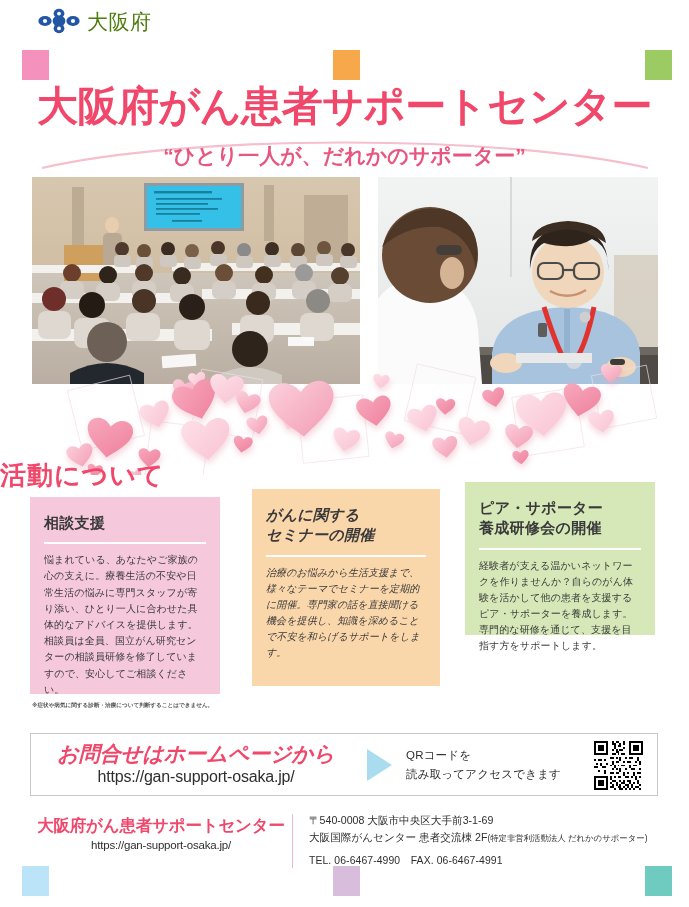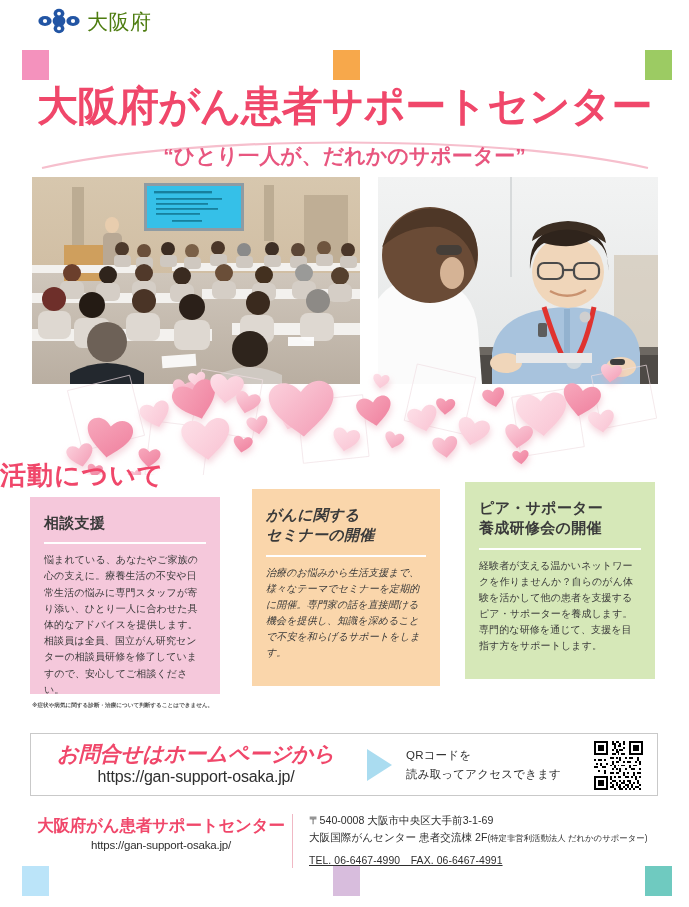--- a/index.html
+++ b/index.html
@@ -116,21 +116,21 @@
 
   
   .card {
     position: absolute;
     box-sizing: border-box;
     padding: 16px 14px 14px 14px;
     top: 497px;
   }
   .card-1 { left: 30px;  width: 190px; height: 197px; background: #f5c8db; }
   .card-2 { left: 252px; width: 188px; height: 197px; background: #fad6ab; top: 489px; font-style: italic; }
-  .card-3 { left: 465px; width: 190px; height: 197px; background: #d6e8b8; top: 482px; }
+  .card-3 { left: 465px; width: 190px; height: 153px; background: #d6e8b8; top: 482px; }
   .card-title {
     font-size: 15px;
     font-weight: 700;
     color: #3a3a3a;
     line-height: 1.35;
     white-space: pre-line;
     letter-spacing: 0.3px;
   }
   .card-rule {
     height: 2px;
@@ -239,21 +239,21 @@
     background: #f0b8c4;
     margin: 2px 16px 2px 0;
     min-height: 46px;
   }
   .footer-right {
     font-size: 10.6px;
     color: #2e2e2e;
     line-height: 1.62;
   }
   .footer-addr2 .paren { font-size: 8.4px; }
-  .footer-tel { margin-top: 7px; font-size: 10.4px; letter-spacing: 0.1px; text-decoration: underline; }
+  .footer-tel { margin-top: 7px; font-size: 10.4px; letter-spacing: 0.1px; }
 </style>
 </head>
 <body>
 
 <div id="poster">
 
   <div class="logo-row">
     <svg class="logo-mark" viewBox="0 0 42 26">
       <g fill="#2255a4">
         <ellipse cx="7" cy="13" rx="6.6" ry="5"></ellipse>

